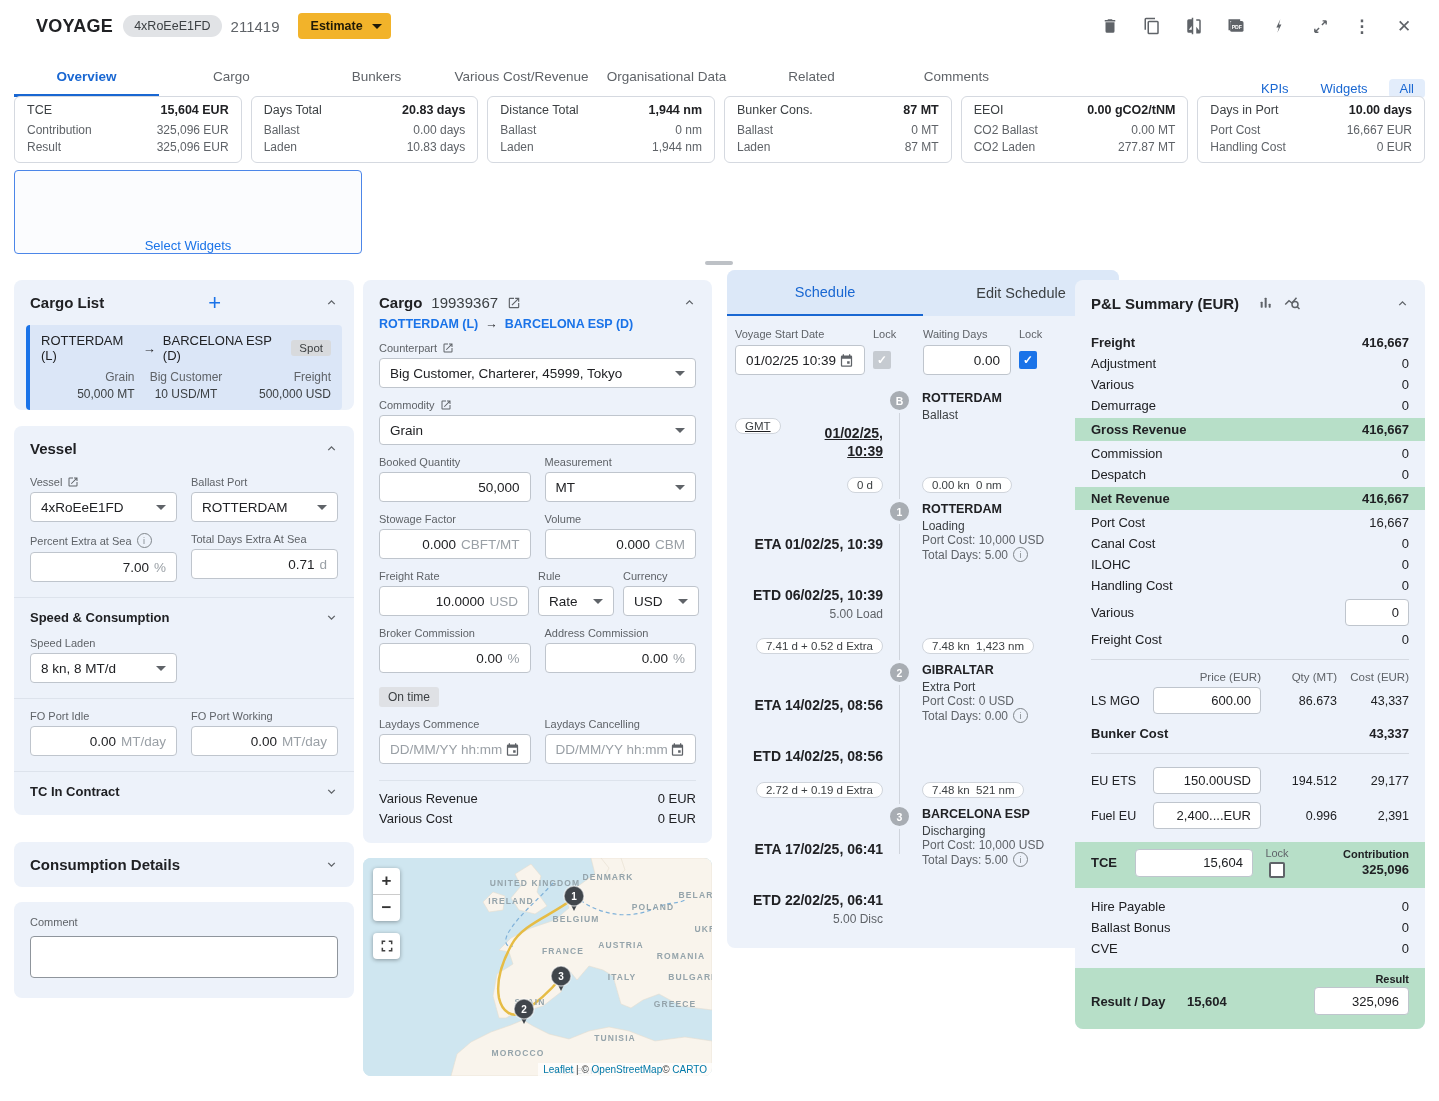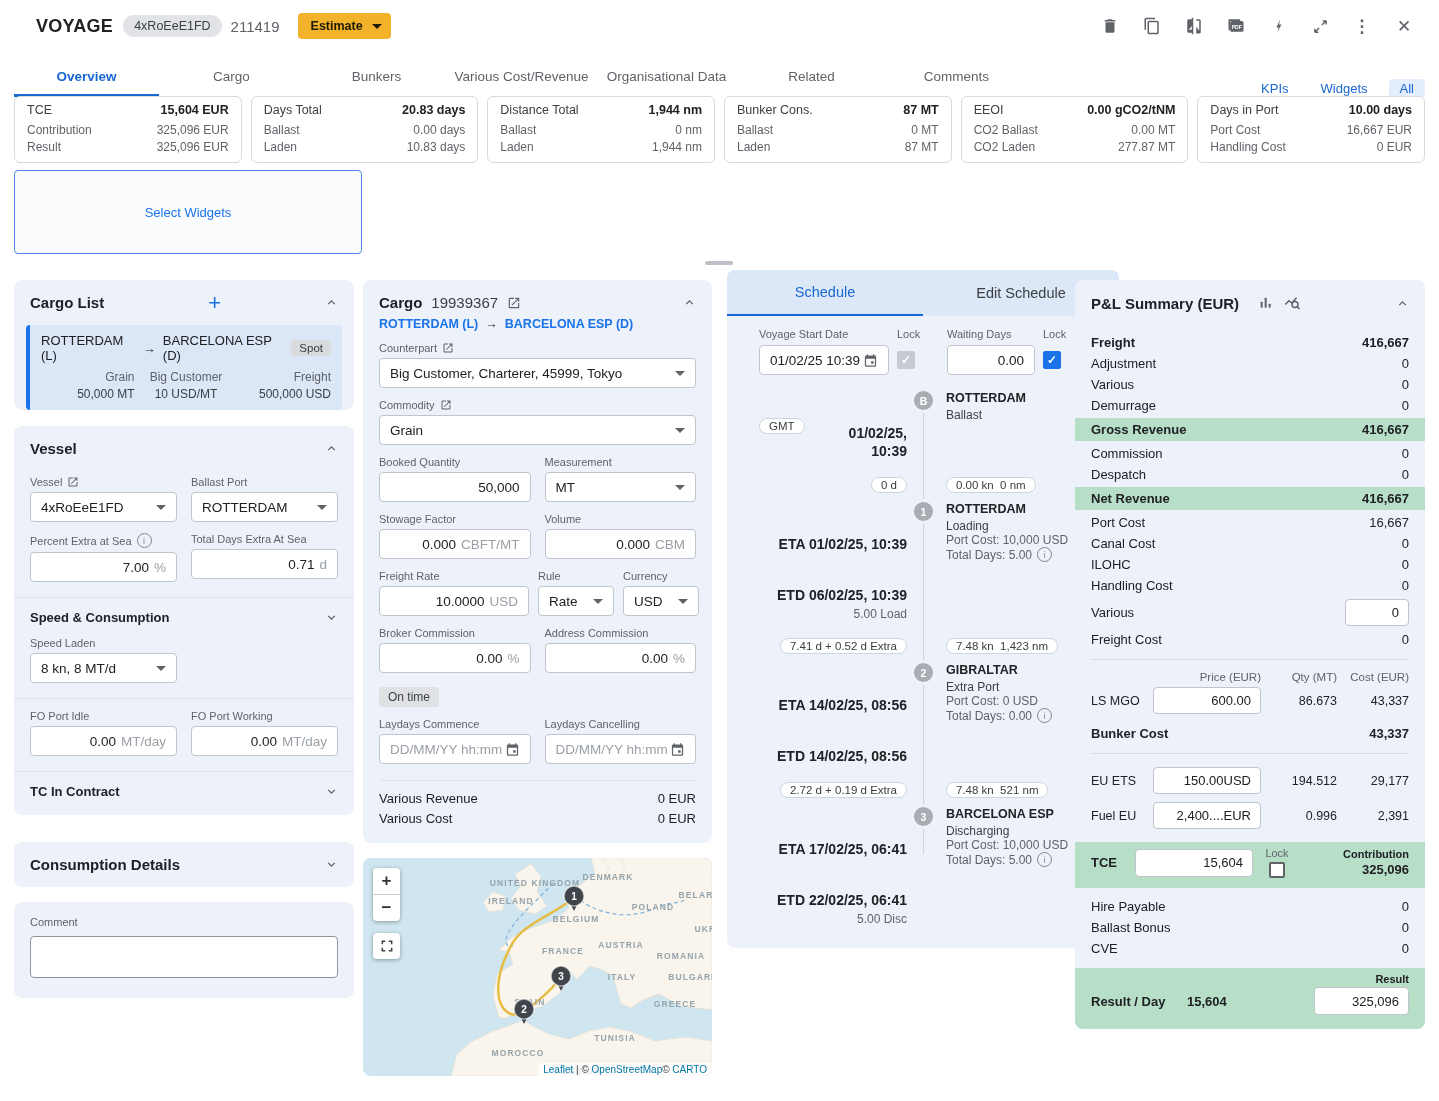--- a/index.html
+++ b/index.html
@@ -27,21 +27,21 @@
   .vt.active{background:#e3edfb;}
   
   .kpirow{position:absolute;top:96px;left:14px;right:14px;display:flex;gap:9px;}
   .kpi{flex:1;background:#fff;border:1px solid #d5d9e0;border-radius:6px;padding:6px 12px 7px;box-sizing:border-box;}
   .kpi .trow{display:flex;justify-content:space-between;font-size:12.5px;margin-bottom:5px;}
   .kpi .t{color:#3c4043;}
   .kpi .v{font-weight:bold;}
   .kpi .srow{display:flex;justify-content:space-between;font-size:12px;color:#5f6368;line-height:16.5px;}
   
   .selectwidgets{position:absolute;top:170px;left:14px;width:346px;height:82px;border:1px solid #4c86e8;
-                 border-radius:4px;background:#fbfcfe;display:flex;align-items:center;justify-content:center;
+                 border-radius:4px;background:#fbfcfe;display:flex;align-items:flex-end;justify-content:center;
                  font-size:13px;color:#1a73e8;cursor:pointer;}
   .draghandle{position:absolute;top:261px;left:705px;width:28px;height:4px;border-radius:2px;background:#bdc1c6;cursor:row-resize;}
   
   #col1{position:absolute;left:14px;top:280px;width:340px;}
   #col2{position:absolute;left:363px;top:280px;width:349px;}
   #col3{position:absolute;left:727px;top:270px;width:392px;}
   #col4{position:absolute;left:1075px;top:280px;width:350px;}
   .panel{background:#edf2fa;border-radius:8px;margin-bottom:15px;}
   .phead{display:flex;align-items:center;padding:14px 16px 8px;font-size:15px;font-weight:bold;gap:9px;}
   .phead .chev{margin-left:auto;cursor:pointer;display:flex;}
@@ -86,21 +86,21 @@
   .fsctl{position:absolute;top:75px;left:10px;width:27px;height:26px;background:#fff;border-radius:4px;
          box-shadow:0 1px 4px rgba(0,0,0,.35);display:flex;align-items:center;justify-content:center;cursor:pointer;}
   .attrib{position:absolute;right:0;bottom:0;background:rgba(255,255,255,.75);font-size:10px;padding:1px 5px;color:#444;}
   .attrib .lnk{color:#0078A8;cursor:pointer;}
   
   .sched{background:#edf2fa;border-radius:8px;overflow:hidden;}
   .stabs{display:flex;background:#dce8f8;}
   .stab{flex:1;display:flex;align-items:center;justify-content:center;font-size:14.5px;color:#3c4043;
         height:46px;cursor:pointer;box-sizing:border-box;}
   .stab.active{color:#1967d2;border-bottom:2px solid #1967d2;}
-  .sbody{padding:12px 32px 22px;}
+  .sbody{padding:12px 8px 22px;}
   .startgrid{display:grid;grid-template-columns:130px 42px 88px 36px;column-gap:8px;}
   .minilbl{font-size:11px;color:#5f6368;}
   .cb{width:18px;height:18px;border-radius:2px;display:flex;align-items:center;justify-content:center;
       color:#fff;font-size:12px;font-weight:bold;cursor:pointer;box-sizing:border-box;}
   .cb.gray{background:#c6cbd1;}
   .cb.blue{background:#1a73e8;}
   .cb.empty{background:#fff;border:2px solid #5f6368;}
   .tl{position:relative;margin-top:16px;}
   .tlline{position:absolute;left:164px;top:10px;bottom:72px;width:1px;background:#cfd4dc;}
   .trow{display:grid;grid-template-columns:148px 33px 1fr;position:relative;}
@@ -110,21 +110,21 @@
         display:flex;align-items:center;justify-content:center;border:3px solid #edf2fa;margin-top:-3px;}
   .tright{padding-left:6px;}
   .pname{font-weight:bold;font-size:12.5px;}
   .pact{font-size:12px;margin-top:3px;color:#3c4043;}
   .pinfo{font-size:12px;color:#5f6368;display:flex;align-items:center;gap:5px;}
   .pill{display:inline-block;background:#fff;border:1px solid #d0d5dc;border-radius:10px;padding:1px 9px;
         font-size:11.5px;color:#3c4043;white-space:pre;}
   .etas{font-size:14px;font-weight:bold;line-height:18px;margin-top:33px;}
   .dur{font-size:12px;color:#5f6368;margin-top:3px;}
   .legrow{margin:15px 0 9px;}
-  .gmtrow{display:flex;justify-content:flex-end;align-items:center;gap:14px;}
+  .gmtrow{display:flex;justify-content:flex-end;align-items:center;gap:14px;text-decoration:underline;}
   
   .pnl{background:#edf2fa;border-radius:8px;padding-bottom:16px;}
   .prow{display:flex;justify-content:space-between;padding:0 16px;font-size:13px;line-height:21px;}
   .prow.bold{font-weight:bold;}
   .prow.green{background:#b7dfc8;font-weight:bold;padding:1px 16px;margin:2px 0;}
   .varrow{display:flex;align-items:center;justify-content:space-between;padding:3px 16px;}
   .smallbox{background:#fff;border:1px solid #bfc5cd;border-radius:4px;height:27px;display:flex;align-items:center;
             justify-content:flex-end;padding:0 9px;font-size:13px;box-sizing:border-box;}
   .pdiv{border-top:1px solid #d5dae2;margin:9px 16px;}
   .bgrid{display:grid;grid-template-columns:62px 108px 76px 1fr;align-items:center;padding:2px 16px;font-size:12.5px;}

